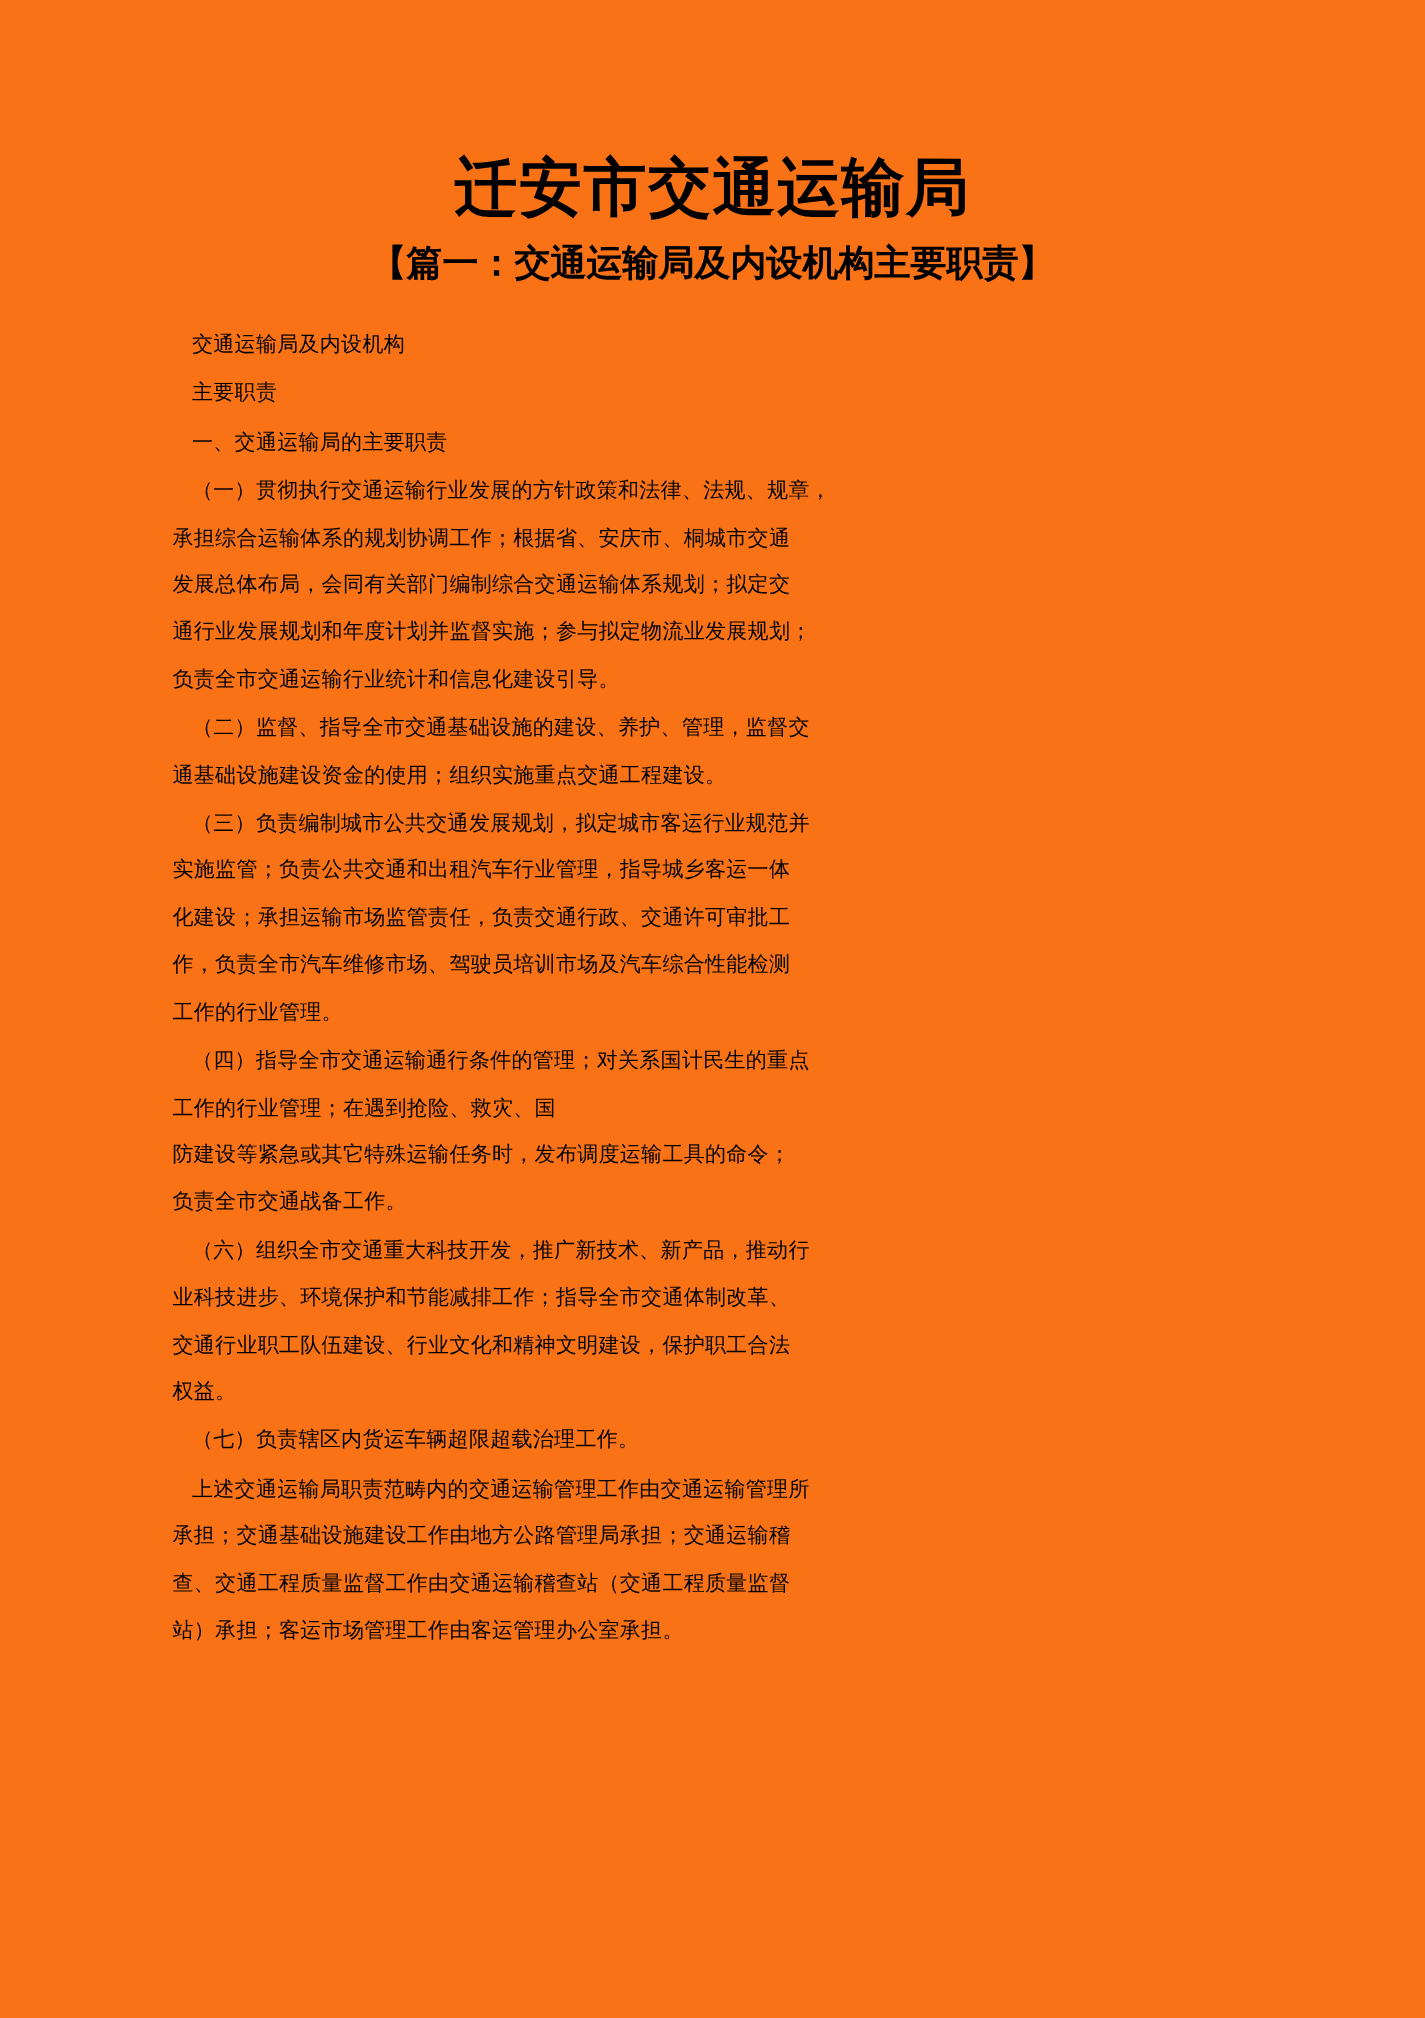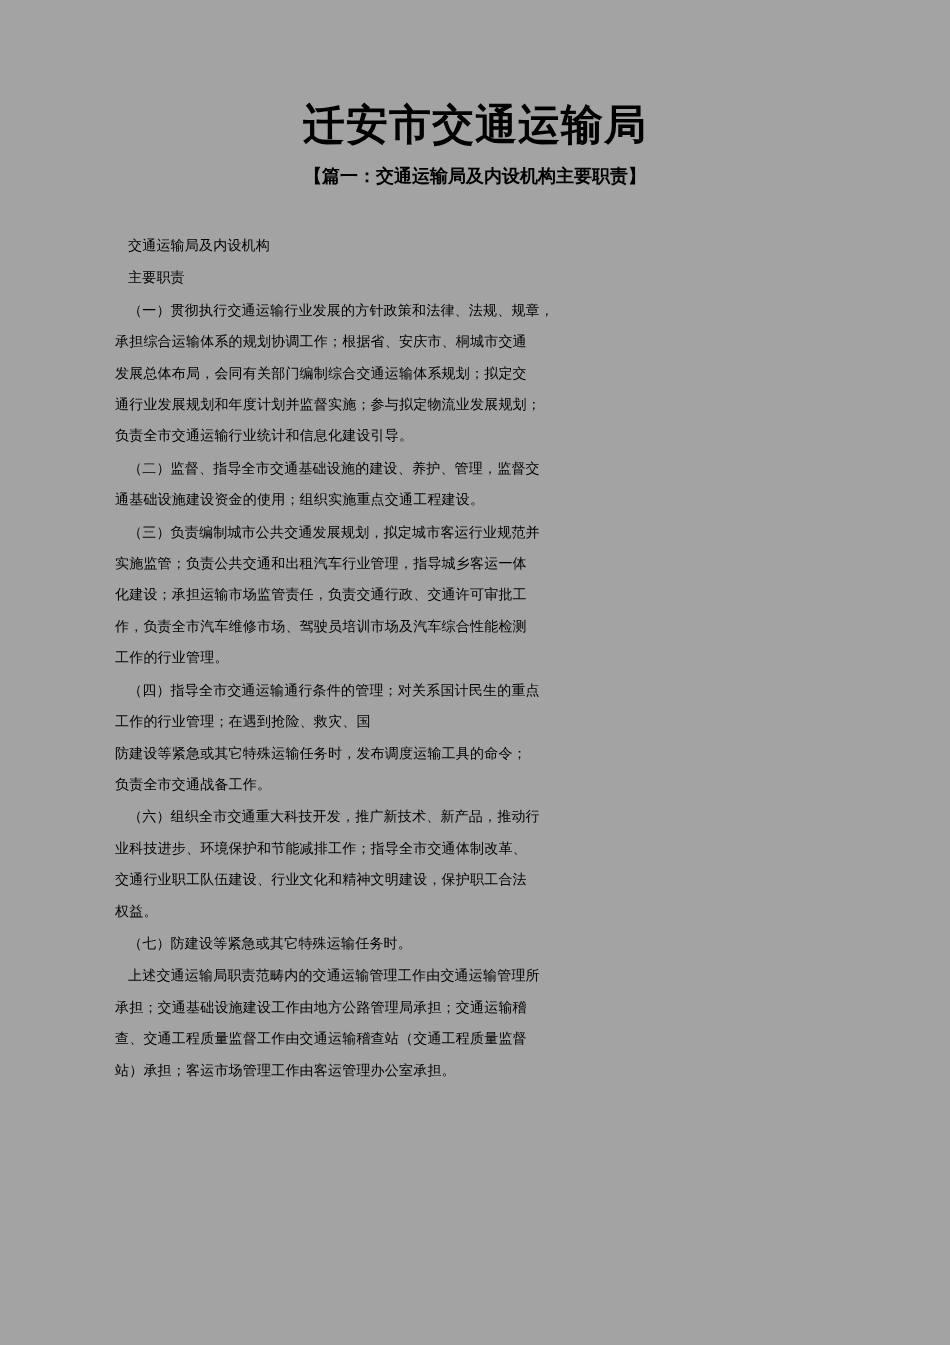--- a/index.html
+++ b/index.html
@@ -3,79 +3,80 @@
 <meta charset="utf-8">
 <style>
   html, body {
     margin: 0;
     padding: 0;
     background: #ffffff;
   }
   .page {
     width: 950px;
     height: 1345px;
-    background: #a3a3a3;
+    background: #f97316;
     box-sizing: border-box;
     padding: 100px 115px 0 115px;
     font-family: "Liberation Sans", sans-serif;
     color: #000000;
     overflow: hidden;
   }
   .doc-title {
     font-size: 42px;
     line-height: 50px;
     font-weight: bold;
     text-align: center;
     margin: 0 0 8px 0;
     letter-spacing: 1px;
   }
   .doc-subtitle {
-    font-size: 18px;
+    font-size: 24px;
     line-height: 36px;
     font-weight: bold;
     text-align: center;
-    margin: 0 0 36px 0;
+    margin: 0 0 20px 0;
   }
   .doc-body p {
     font-size: 14px;
     line-height: 31.4px;
     margin: 0 0 1px 0;
     text-indent: 13px;
     white-space: pre-line;
     letter-spacing: 0.2px;
   }
 </style>
 </head>
 <body>
 
 <div class="page">
   <h1 class="doc-title">迁安市交通运输局</h1>
   <h2 class="doc-subtitle">【篇一：交通运输局及内设机构主要职责】</h2>
   <div class="doc-body">
     <p>交通运输局及内设机构</p>
     <p>主要职责</p>
+    <p>一、交通运输局的主要职责</p>
     <p>（一）贯彻执行交通运输行业发展的方针政策和法律、法规、规章，
 承担综合运输体系的规划协调工作；根据省、安庆市、桐城市交通
 发展总体布局，会同有关部门编制综合交通运输体系规划；拟定交
 通行业发展规划和年度计划并监督实施；参与拟定物流业发展规划；
 负责全市交通运输行业统计和信息化建设引导。</p>
     <p>（二）监督、指导全市交通基础设施的建设、养护、管理，监督交
 通基础设施建设资金的使用；组织实施重点交通工程建设。</p>
     <p>（三）负责编制城市公共交通发展规划，拟定城市客运行业规范并
 实施监管；负责公共交通和出租汽车行业管理，指导城乡客运一体
 化建设；承担运输市场监管责任，负责交通行政、交通许可审批工
 作，负责全市汽车维修市场、驾驶员培训市场及汽车综合性能检测
 工作的行业管理。</p>
     <p>（四）指导全市交通运输通行条件的管理；对关系国计民生的重点
 工作的行业管理；在遇到抢险、救灾、国
 防建设等紧急或其它特殊运输任务时，发布调度运输工具的命令；
 负责全市交通战备工作。</p>
     <p>（六）组织全市交通重大科技开发，推广新技术、新产品，推动行
 业科技进步、环境保护和节能减排工作；指导全市交通体制改革、
 交通行业职工队伍建设、行业文化和精神文明建设，保护职工合法
 权益。</p>
-    <p>（七）防建设等紧急或其它特殊运输任务时。</p>
+    <p>（七）负责辖区内货运车辆超限超载治理工作。</p>
     <p>上述交通运输局职责范畴内的交通运输管理工作由交通运输管理所
 承担；交通基础设施建设工作由地方公路管理局承担；交通运输稽
 查、交通工程质量监督工作由交通运输稽查站（交通工程质量监督
 站）承担；客运市场管理工作由客运管理办公室承担。</p>
   </div>
 </div>
 
 </body></html>

